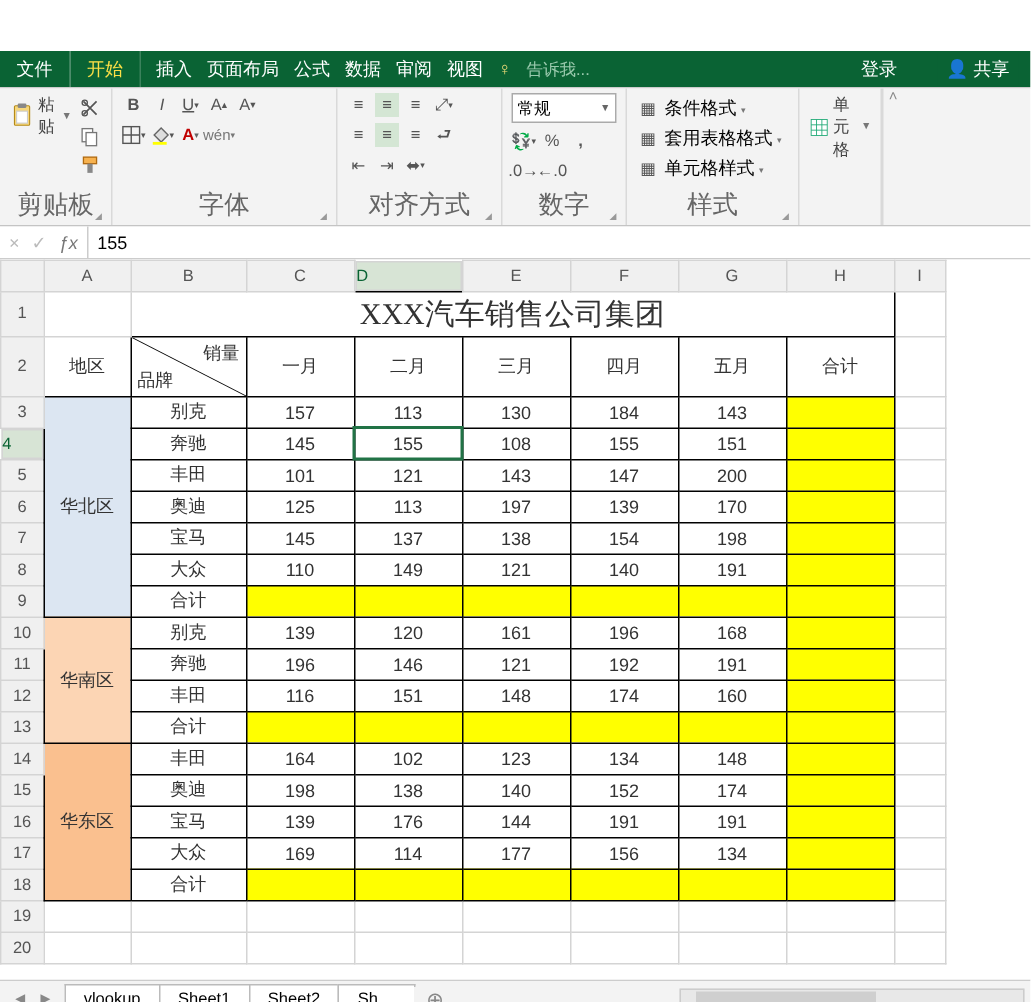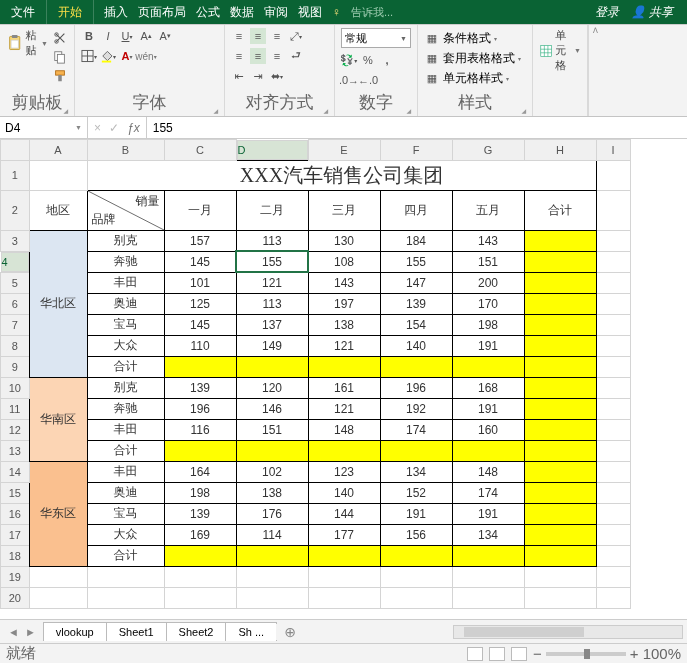--- a/index.html
+++ b/index.html
@@ -1,25 +1,25 @@
 <!DOCTYPE html>
 <html><head>
 <meta charset="utf-8">
 <style>
 * { box-sizing: border-box; margin: 0; padding: 0; }
 body { font-family: "Microsoft YaHei", sans-serif; font-size: 12px; background: #fff; overflow: hidden; width: 687px; height: 668px; }
 
 
-.titlebar { background: #fff; display: flex; align-items: stretch; height: 25px; border-bottom: 1px solid #ccc; }
+.titlebar { background: #fff; display: flex; align-items: stretch; height: 25px; border-bottom: 1px solid #ccc; margin-top: 34px; }
 .titlebar .tab { padding: 4px 11px; color: #fff; background: #0a6334; font-size: 12px; border-right: 1px solid rgba(255,255,255,.2); cursor: pointer; }
 .titlebar .tab.file { background: #0a6334; }
 .titlebar .tab.active { background: #0a6334; color:#fde047; }
 .titlebar .rest { flex:1; background:#0a6334; display:flex; align-items:center; padding-left:10px; gap:10px; color:#bde3cb; }
 .titlebar .rest .tell { font-size:11px; opacity:.8; }
-.titlebar .right { display:flex; align-items:center; gap:6px; padding-right:8px;font-style:italic; }
+.titlebar .right { display:flex; align-items:center; gap:27px; padding-right:8px; }
 .titlebar .right span { font-size:12px; }
 .titlebar .share { background:#0a6334; color:#fff; padding:2px 6px; display:flex; align-items:center; gap:3px; }
 
 
 .ribbon { background:#f3f3f3; display:flex; border-bottom:1px solid #c4c4c4; height:92px; }
 .rgroup { border-right:1px solid #d9d9d9; padding:3px 6px 1px 6px; display:flex; flex-direction:column; justify-content:space-between; }
 .rgroup .label { text-align:center; font-size:17px; color:#666; padding:1px 0; position:relative; }
 .rgroup .label::after { content:"◢"; font-size:6px; color:#999; position:absolute; right:0; bottom:1px; }
 .rgroup .body { flex:1; display:flex; align-items:flex-start; gap:4px; }
 
@@ -270,24 +270,20 @@
         <div style="font-size:7px;color:#777">▼</div>
       </div>
     </div>
     <div class="label" style="opacity:0">.</div>
   </div>
 
   <div style="width:14px;border-left:1px solid #d9d9d9;display:flex;align-items:flex-start;justify-content:center;color:#888;font-size:10px;cursor:pointer">˄</div>
 </div>
 
 <div class="fxbar">
-  <div class="namebox">
-      <span>D4</span>
-      <span class="dd">▼</span>
-    </div>
   <div class="fxbtns">
     <span>×</span>
     <span>✓</span>
     <span class="fx">ƒx</span>
   </div>
   <div class="formula">155</div>
 </div>
 
 <div class="gridwrap">
   <table class="sheet" id="sheet">

